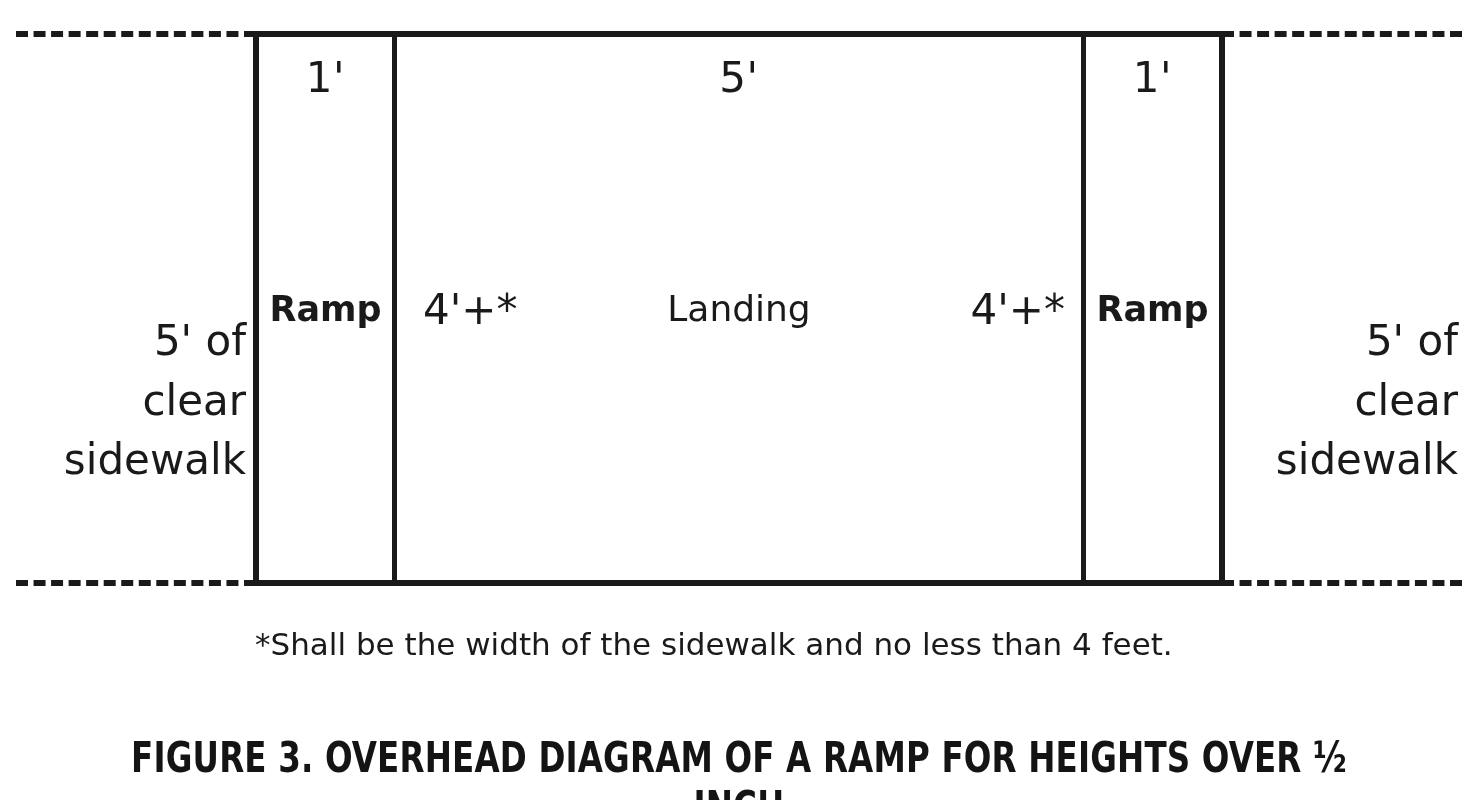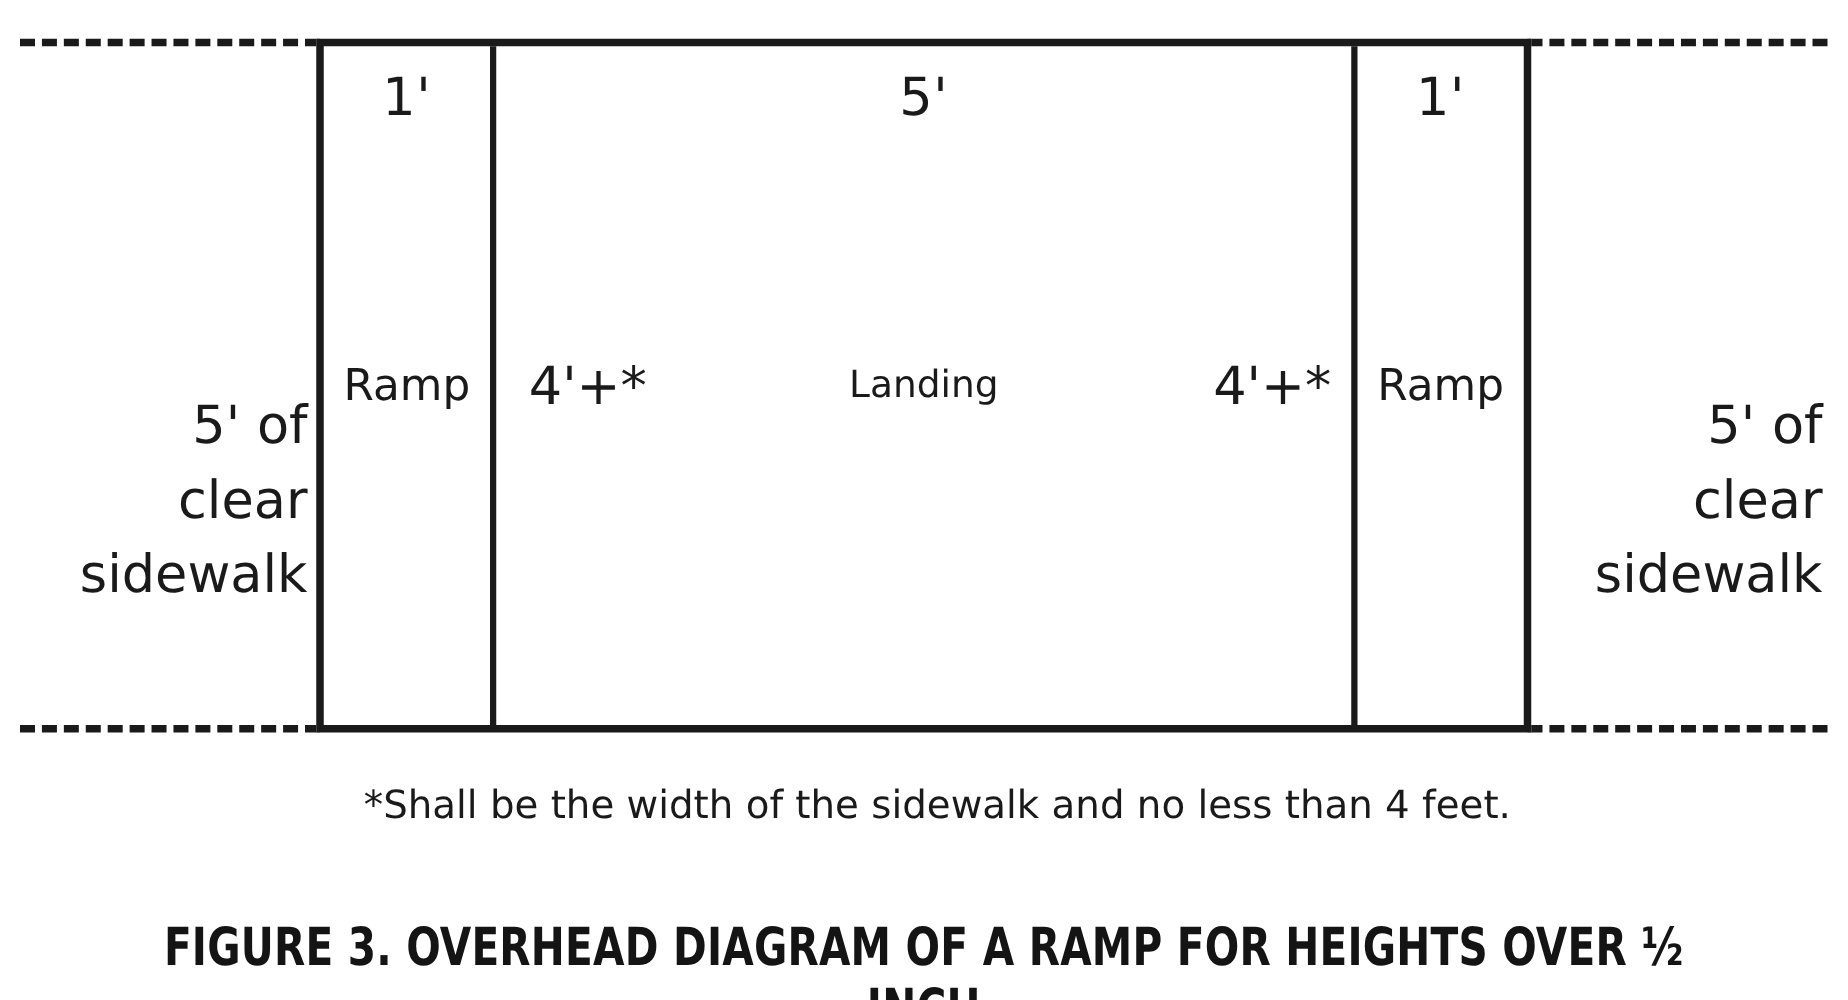--- a/index.html
+++ b/index.html
@@ -82,24 +82,24 @@
     position: absolute;
     top: 50%;
     left: 0;
     right: 0;
     transform: translateY(-50%);
     text-align: center;
     line-height: 1.22;
   }
   .label-ramp {
     font-size: 35px;
-    font-weight: 400;
+    font-weight: 700;
   }
   .label-platform {
-    font-size: 30px;
+    font-size: 36px;
     font-weight: 400;
   }
 
   
   .side-dim {
     position: absolute;
     top: 50%;
     transform: translateY(-50%);
     font-size: 42px;
     font-weight: 400;
@@ -123,21 +123,20 @@
   .sidewalk-right { left: 1228px; }
 
   
   #footnote {
     position: absolute;
     left: 255px;
     top: 626px;
     font-size: 31px;
     font-weight: 400;
     white-space: nowrap;
-    margin-left: 36px;
   }
 
   
   #figure-caption {
     position: absolute;
     left: 0;
     right: 0;
     top: 733px;
     text-align: center;
     font-family: "DejaVu Sans Condensed", "Liberation Sans Narrow", "Liberation Sans", sans-serif;

